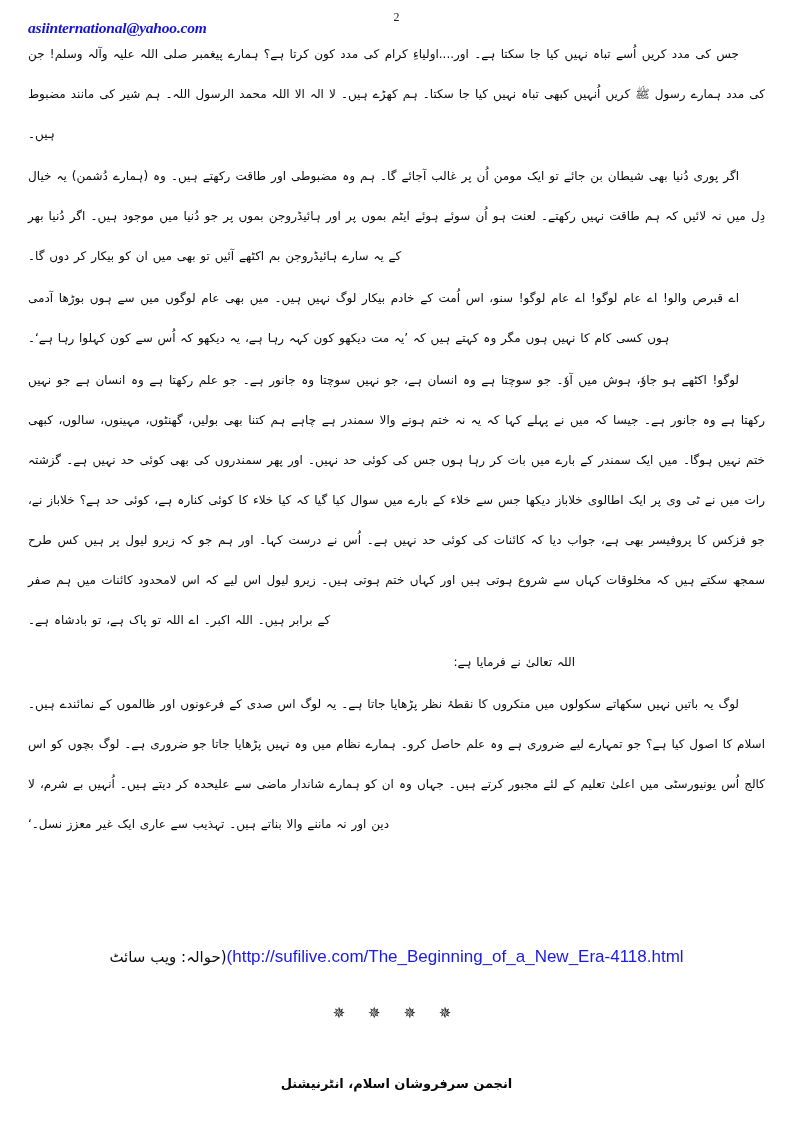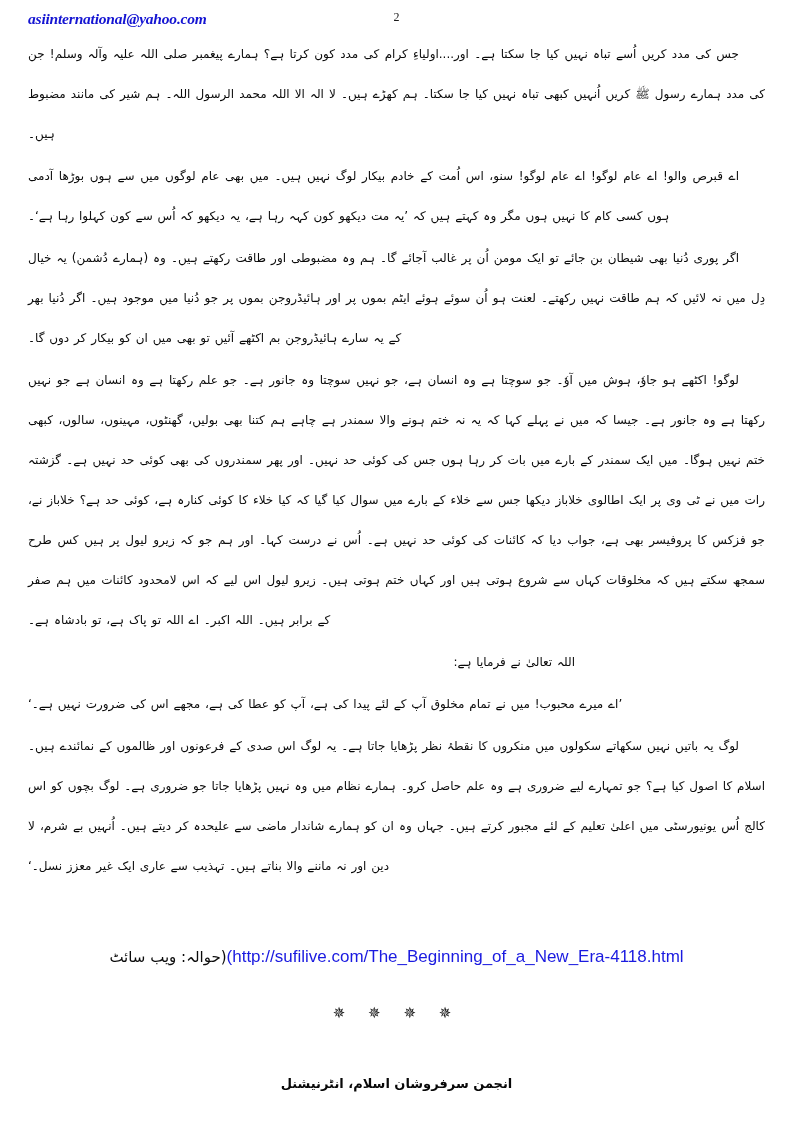--- a/index.html
+++ b/index.html
@@ -20,21 +20,21 @@
     position: relative;
     width: 793px;
     height: 1122px;
     background: #ffffff;
     box-sizing: border-box;
   }
 
   
   .email-header {
     position: absolute;
-    top: 10px;
+    top: 19px;
     left: 28px;
     direction: ltr;
     font-family: "Liberation Serif", "DejaVu Serif", serif;
     font-style: italic;
     font-weight: bold;
     font-size: 15.5px;
     letter-spacing: -0.2px;
     color: #1414d2;
     white-space: nowrap;
   }
@@ -144,29 +144,28 @@
 <div class="page">
 
   <div class="email-header">asiinternational@yahoo.com</div>
 
   <div class="page-number">2</div>
 
   <div class="body-text">
 
     <p class="para">جس کی مدد کریں اُسے تباہ نہیں کیا جا سکتا ہے۔ اور....اولیاءِ کرام کی مدد کون کرتا ہے؟ ہمارے پیغمبر صلی اللہ علیہ وآلہ وسلم! جن کی مدد ہمارے رسول ﷺ کریں اُنہیں کبھی تباہ نہیں کیا جا سکتا۔ ہم کھڑے ہیں۔ لا الہ الا اللہ محمد الرسول اللہ۔ ہم شیر کی مانند مضبوط ہیں۔</p>
 
+    <p class="para">اگر پوری دُنیا بھی شیطان بن جائے تو ایک مومن اُن پر غالب آجائے گا۔ ہم وہ مضبوطی اور طاقت رکھتے ہیں۔ وہ (ہمارے دُشمن) یہ خیال دِل میں نہ لائیں کہ ہم طاقت نہیں رکھتے۔ لعنت ہو اُن سوئے ہوئے ایٹم بموں پر اور ہائیڈروجن بموں پر جو دُنیا میں موجود ہیں۔ اگر دُنیا بھر کے یہ سارے ہائیڈروجن بم اکٹھے آئیں تو بھی میں ان کو بیکار کر دوں گا۔</p>
+
     <p class="para">اے قبرص والو! اے عام لوگو! اے عام لوگو! سنو، اس اُمت کے خادم بیکار لوگ نہیں ہیں۔ میں بھی عام لوگوں میں سے ہوں بوڑھا آدمی ہوں کسی کام کا نہیں ہوں مگر وہ کہتے ہیں کہ ’یہ مت دیکھو کون کہہ رہا ہے، یہ دیکھو کہ اُس سے کون کہلوا رہا ہے‘۔</p>
-
-    <p class="para">اگر پوری دُنیا بھی شیطان بن جائے تو ایک مومن اُن پر غالب آجائے گا۔ ہم وہ مضبوطی اور طاقت رکھتے ہیں۔ وہ (ہمارے دُشمن) یہ خیال دِل میں نہ لائیں کہ ہم طاقت نہیں رکھتے۔ لعنت ہو اُن سوئے ہوئے ایٹم بموں پر اور ہائیڈروجن بموں پر جو دُنیا میں موجود ہیں۔ اگر دُنیا بھر کے یہ سارے ہائیڈروجن بم اکٹھے آئیں تو بھی میں ان کو بیکار کر دوں گا۔</p>
 
     <p class="para">لوگو! اکٹھے ہو جاوٗ، ہوش میں آوٗ۔ جو سوچتا ہے وہ انسان ہے، جو نہیں سوچتا وہ جانور ہے۔ جو علم رکھتا ہے وہ انسان ہے جو نہیں رکھتا ہے وہ جانور ہے۔ جیسا کہ میں نے پہلے کہا کہ یہ نہ ختم ہونے والا سمندر ہے چاہے ہم کتنا بھی بولیں، گھنٹوں، مہینوں، سالوں، کبھی ختم نہیں ہوگا۔ میں ایک سمندر کے بارے میں بات کر رہا ہوں جس کی کوئی حد نہیں۔ اور پھر سمندروں کی بھی کوئی حد نہیں ہے۔ گزشتہ رات میں نے ٹی وی پر ایک اطالوی خلاباز دیکھا جس سے خلاء کے بارے میں سوال کیا گیا کہ کیا خلاء کا کوئی کنارہ ہے، کوئی حد ہے؟ خلاباز نے، جو فزکس کا پروفیسر بھی ہے، جواب دیا کہ کائنات کی کوئی حد نہیں ہے۔ اُس نے درست کہا۔ اور ہم جو کہ زیرو لیول پر ہیں کس طرح سمجھ سکتے ہیں کہ مخلوقات کہاں سے شروع ہوتی ہیں اور کہاں ختم ہوتی ہیں۔ زیرو لیول اس لیے کہ اس لامحدود کائنات میں ہم صفر کے برابر ہیں۔ اللہ اکبر۔ اے اللہ تو پاک ہے، تو بادشاہ ہے۔</p>
 
     <p class="para centered-right">اللہ تعالیٰ نے فرمایا ہے:</p>
 
-    <p class="para quote">’اے میرے محبوب! میں نے تمام مخلوق آپ کے لئے پیدا کی ہے، آپ کو عطا کی ہے، مجھے اس کی ضرورت نہیں ہے۔‘</p>
 
     <p class="para">لوگ یہ باتیں نہیں سکھاتے سکولوں میں منکروں کا نقطۂ نظر پڑھایا جاتا ہے۔ یہ لوگ اس صدی کے فرعونوں اور ظالموں کے نمائندے ہیں۔ اسلام کا اصول کیا ہے؟ جو تمہارے لیے ضروری ہے وہ علم حاصل کرو۔ ہمارے نظام میں وہ نہیں پڑھایا جاتا جو ضروری ہے۔ لوگ بچوں کو اس کالج اُس یونیورسٹی میں اعلیٰ تعلیم کے لئے مجبور کرتے ہیں۔ جہاں وہ ان کو ہمارے شاندار ماضی سے علیحدہ کر دیتے ہیں۔ اُنہیں بے شرم، لا دین اور نہ ماننے والا بناتے ہیں۔ تہذیب سے عاری ایک غیر معزز نسل۔‘</p>
 
   </div>
 
   <div class="reference-line">
     <span class="ref-url">(http://sufilive.com/The_Beginning_of_a_New_Era-4118.html</span><span class="ref-urdu">(حوالہ: ویب سائٹ</span>
   </div>
 
   <div class="ornaments">✵ ✵ ✵ ✵</div>

